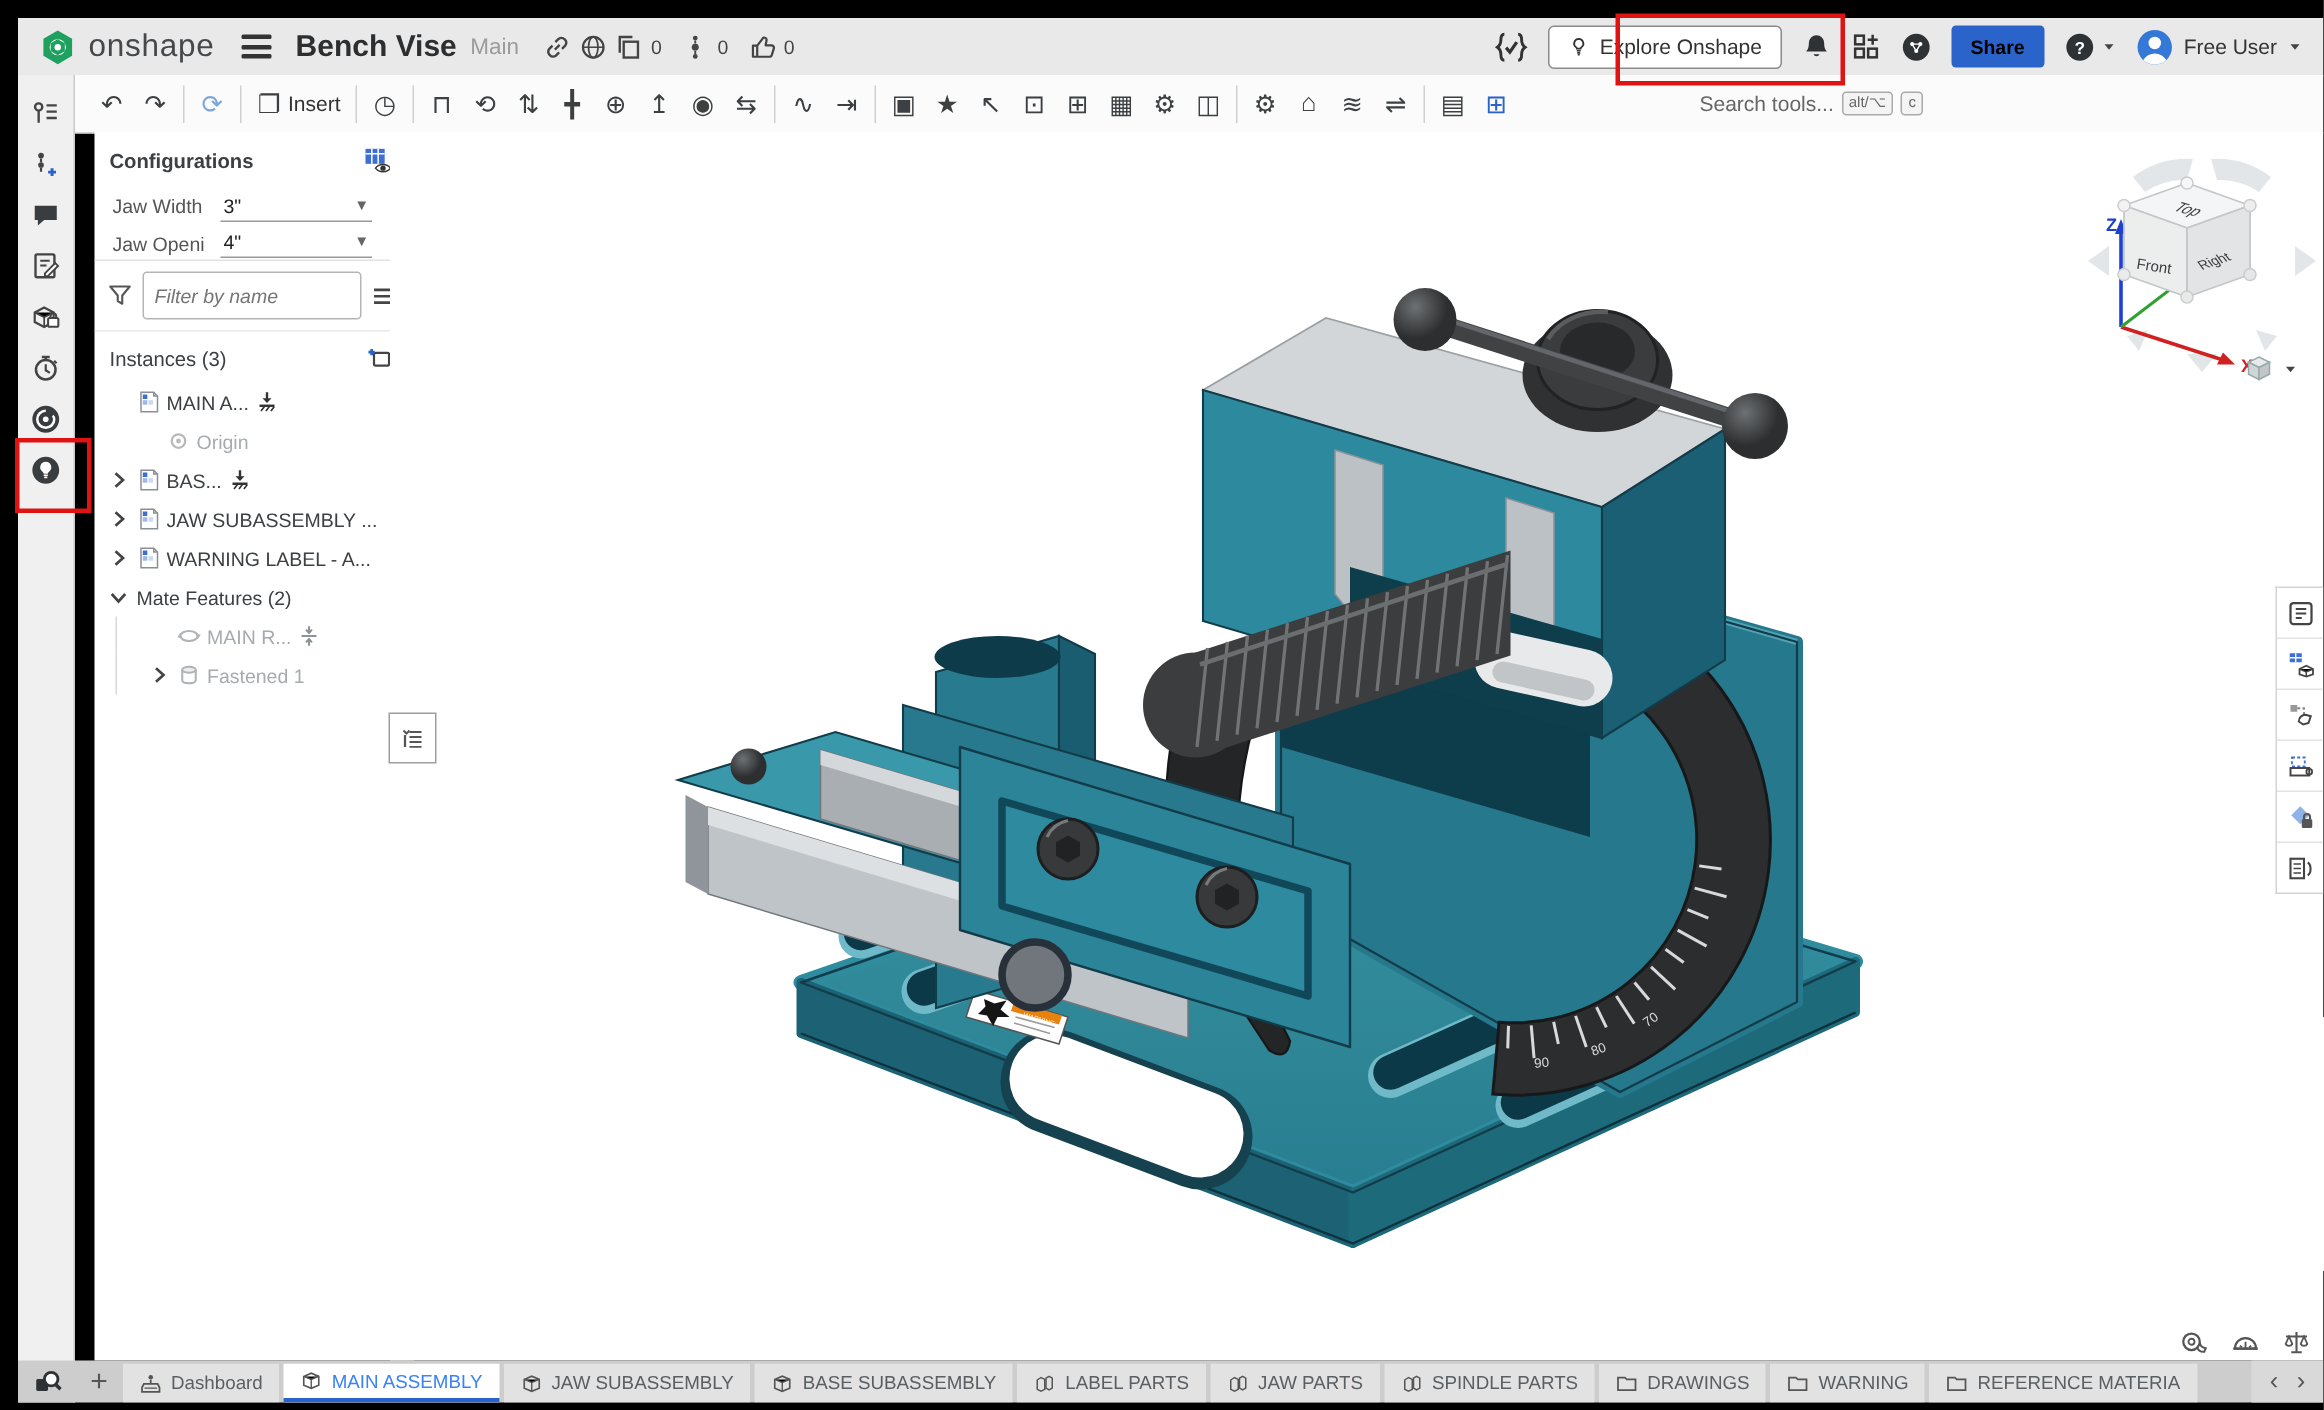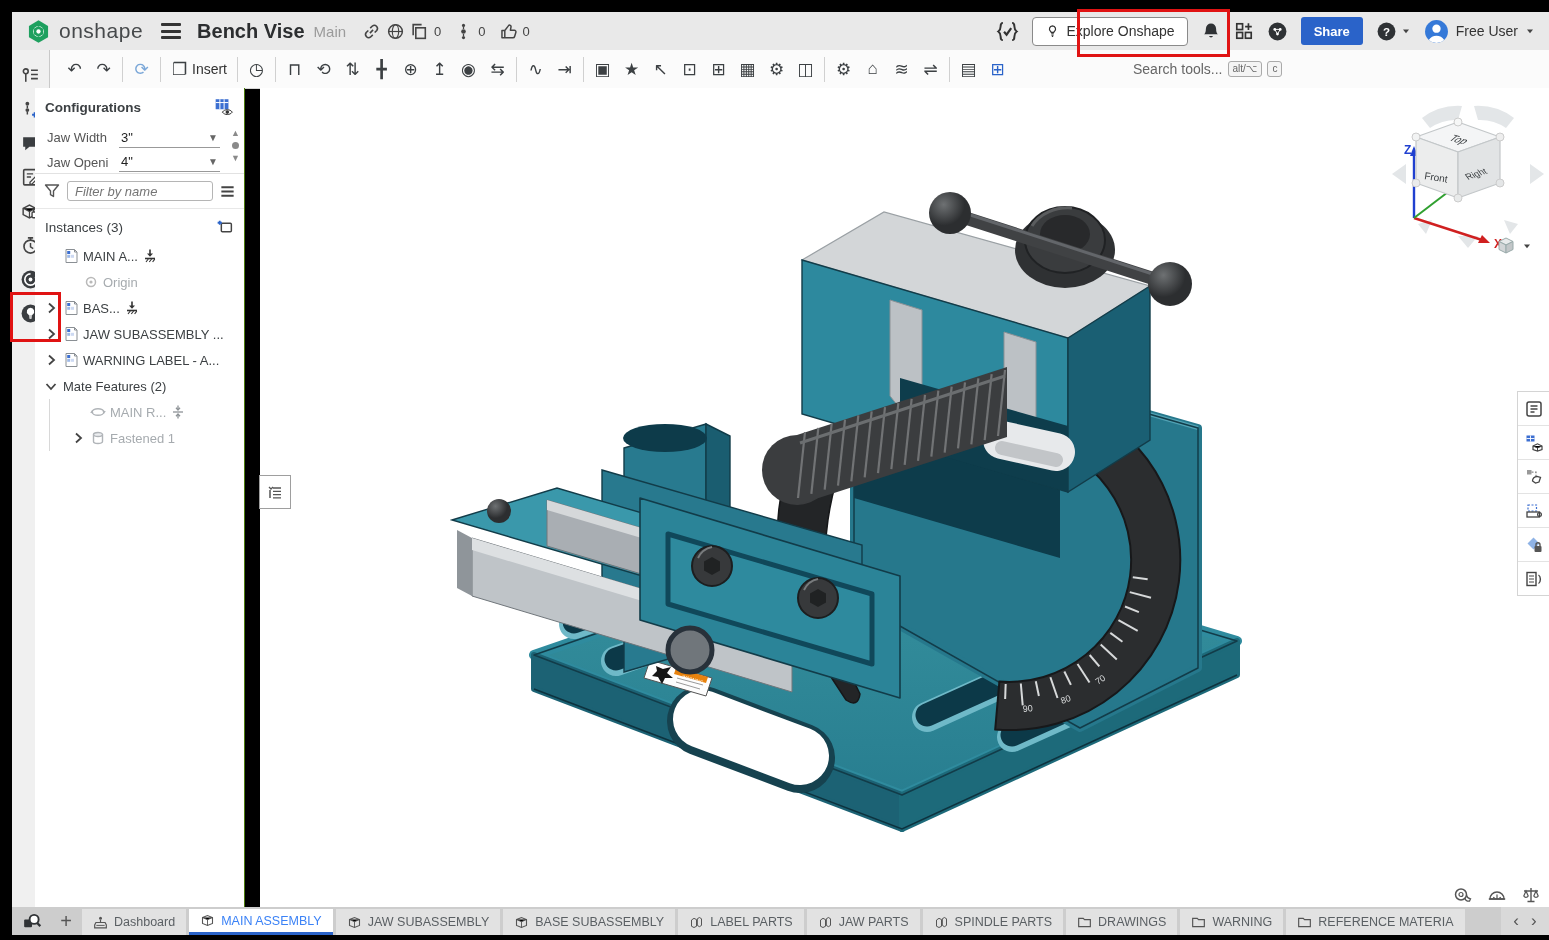--- a/index.html
+++ b/index.html
@@ -15,21 +15,21 @@
   .hamb{width:20px;height:16px;margin-left:18px;display:flex;flex-direction:column;justify-content:space-between;cursor:pointer;}
   .hamb i{height:3px;background:#333;border-radius:1px;}
   .doctitle{font-size:20px;font-weight:bold;color:#2c2e30;margin-left:16px;}
   .branch{font-size:15px;color:#9b9b9b;margin-left:9px;}
   .hgrp{display:flex;align-items:center;gap:5px;margin-left:16px;}
   .hic{width:19px;height:19px;}
   .cnt{font-size:13px;color:#444;margin-right:8px;}
   .hright{margin-left:auto;display:flex;align-items:center;gap:13px;margin-right:14px;}
   .explore-btn{display:flex;align-items:center;gap:6px;background:#fff;border:1px solid #8a8a8a;
     border-radius:4px;height:29px;padding:0 12px;font-size:14px;color:#333;cursor:pointer;}
-  .share-btn{background:#2a63c9;color:#ffffff;font-size:13px;font-weight:bold;border:none;
+  .share-btn{background:#2a63c9;color:#000000;font-size:13px;font-weight:bold;border:none;
     border-radius:3px;height:28px;padding:0 13px;cursor:pointer;}
   .userlbl{font-size:14px;color:#333;}
   
   .toolbar{position:absolute;left:50px;top:50px;right:0;height:38px;background:#fbfbfb;
     border-bottom:1px solid #d8d8d8;display:flex;align-items:center;padding-left:10px;}
   .tbtn{width:29px;height:28px;display:flex;align-items:center;justify-content:center;
     font-size:17px;color:#3c4043;border-radius:3px;cursor:pointer;}
   .tbtn.blue{color:#7aa7d8;}
   .tbtn.bluep{color:#2a63c9;}
   .tlabel{font-size:14px;color:#333;margin:0 6px 0 -2px;}
@@ -37,34 +37,34 @@
   .searchtools{position:absolute;left:1083px;top:0;height:100%;display:flex;align-items:center;gap:5px;
     font-size:14px;color:#666;}
   .kbd{font-size:10px;color:#666;border:1px solid #aaa;border-radius:3px;background:#f4f4f4;
     padding:1px 4px;line-height:12px;}
   
   .leftstrip{position:absolute;left:12px;top:50px;width:38px;bottom:5px;background:#f0f0f0;
     border-right:1px solid #c9c9c9;display:flex;flex-direction:column;align-items:center;padding-top:8px;box-sizing:border-box;}
   .lsbtn{width:30px;height:34px;display:flex;align-items:center;justify-content:center;cursor:pointer;}
   .lsbtn .ic{width:21px;height:21px;}
   
-  .leftpanel{position:absolute;left:35px;top:88px;width:209px;bottom:33px;background:#fff;
-    border-right:1px solid #4d7c0f;font-size:13px;color:#3c4043;overflow:hidden;}
+  .leftpanel{position:absolute;left:63px;top:88px;width:209px;bottom:33px;background:#fff;
+    border-right:4px solid #4d7c0f;font-size:13px;color:#3c4043;overflow:hidden;}
   .cfg-head{display:flex;align-items:center;justify-content:space-between;padding:9px 10px 5px 10px;}
   .cfg-title{font-weight:bold;font-size:13.5px;}
   .cfg-rows{position:relative;padding:2px 24px 0 12px;border-bottom:1px solid #e2e2e2;}
   .cfg-row{display:flex;align-items:center;height:27px;}
   .cfg-lbl{width:72px;color:#555;white-space:nowrap;overflow:hidden;}
   .cfg-val{flex:1;border-bottom:1px solid #999;display:flex;align-items:center;justify-content:space-between;
     color:#222;padding:2px 2px;cursor:pointer;}
   .cfg-val .car{color:#666;font-size:10px;}
   .cfg-scroll{position:absolute;right:4px;top:6px;display:flex;flex-direction:column;align-items:center;gap:4px;color:#8a8a8a;font-size:9px;}
   .cfg-scroll .dot{width:7px;height:7px;border-radius:50%;background:#8a8a8a;}
   .filter-row{display:flex;align-items:center;gap:6px;padding:7px 8px;border-bottom:1px solid #e8e8e8;}
-  .filter-input{flex:1;height:20px;border:1px solid #b5b5b5;border-radius:3px;font-style:italic;
+  .filter-input{flex:1;height:32px;border:1px solid #b5b5b5;border-radius:3px;font-style:italic;
     font-size:13px;color:#0c4a6e;padding:0 7px;outline:none;font-family:"Liberation Sans",sans-serif;box-sizing:border-box;min-width:0;}
   .inst-head{display:flex;align-items:center;justify-content:space-between;padding:9px 10px 4px 10px;}
   .inst-title{font-weight:normal;font-size:13.5px;}
   .tree{padding-top:2px;}
   .trow{display:flex;align-items:center;height:26px;padding-left:8px;gap:4px;cursor:pointer;white-space:nowrap;}
   .trow .ic{width:16px;height:16px;}
   .trow .lbl{overflow:hidden;text-overflow:ellipsis;}
   .trow.muted .lbl{color:#a6abaf;}
   .trow.guide{border-left:1px solid #d8d8d8;margin-left:14px;padding-left:0px;}
   

